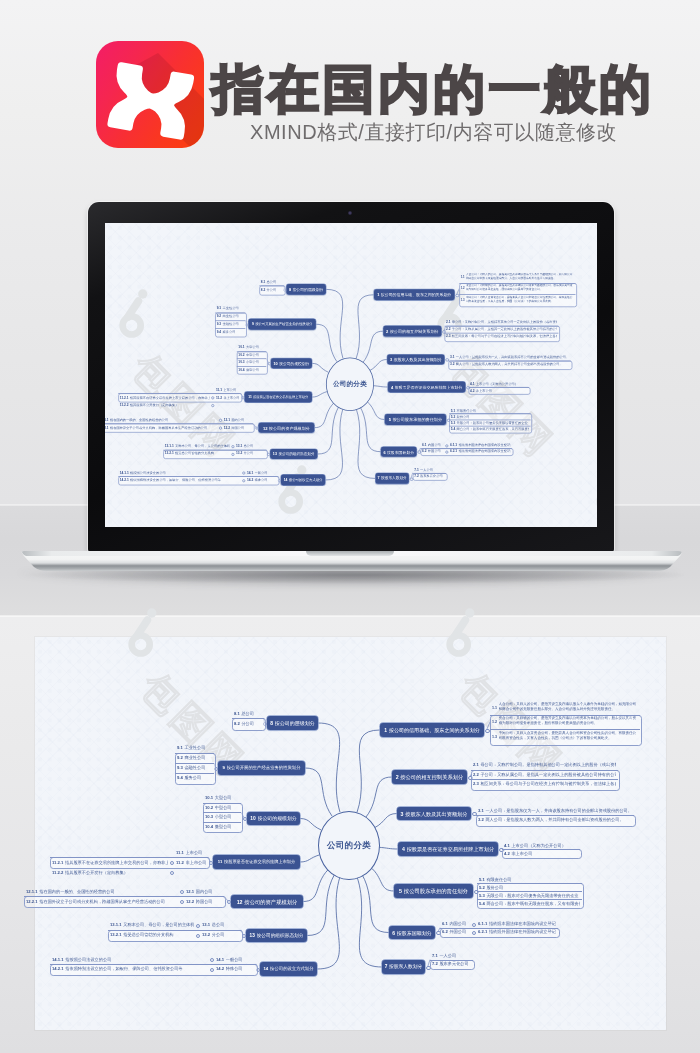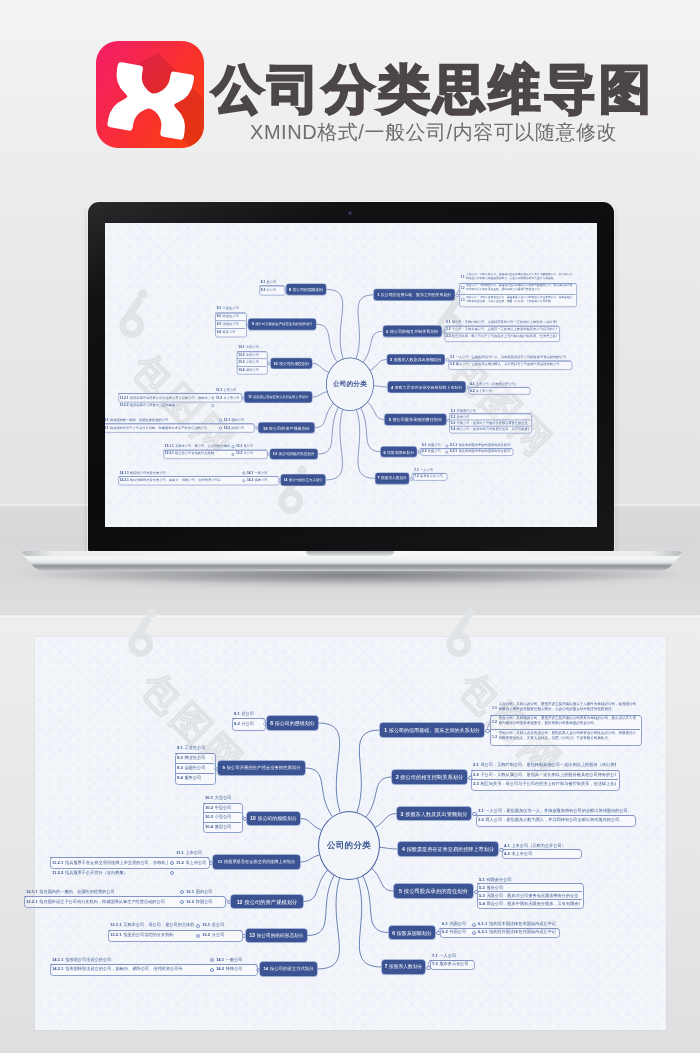--- a/index.html
+++ b/index.html
@@ -110,22 +110,22 @@
           </clipPath>
         </defs>
       <g clip-path="url(#lgclip)">
         <path opacity=".135" fill="#4f0015" d="M22 34 L120 132 L120 70 L62 12 Z"></path>
         <g transform="translate(54 54) rotate(10) scale(0.88) translate(-54 -54)">
           <path fill="#ffffff" d="M16 23 Q12 23 12 27 L12 32 Q12 48 25 56.5 Q29 59.2 29 60.5 Q29 61.8 25 64.5 Q12 73 12 89 L12 94 Q12 98 16 98 L37 98 Q41 98 41 94 L41 89 Q41 78 51 71.5 Q55 69.2 57 69.2 Q59 69.2 63 71.5 Q73 78 73 89 L73 94 Q73 98 77 98 L96 98 Q100 98 100 94 L100 89 Q100 73 87 64.5 Q83 61.8 83 60.5 Q83 59.2 87 56.5 Q100 48 100 32 L100 27 Q100 23 96 23 L77 23 Q73 23 73 27 L73 32 Q73 43 63 49.5 Q59 51.8 57 51.8 Q55 51.8 51 49.5 Q41 43 41 32 L41 27 Q41 23 37 23 Z"></path>
         </g>
       </g>
     </svg>
   </div>
-  <div class="h-title">公司分类思维导图</div>
-  <div class="h-sub">XMIND格式/一般公司/内容可以随意修改</div>
+  <div class="h-title">指在国内的一般的</div>
+  <div class="h-sub">XMIND格式/直接打印/内容可以随意修改</div>
 
   <div class="lt-shadow"></div>
   <div class="lt-lid"></div>
   <div class="lt-cam"></div>
   <div class="lt-screen canvas">
     <div class="canvas-tex"></div>
     <div class="wmu" style="left:13px;top:65px;">
         <svg class="wm6" width="37" height="52" viewBox="0 0 50 70">
           <g fill="none" stroke="#e1e4e6">
             <circle cx="33.5" cy="8" r="6.3" fill="#e1e4e6" stroke="none"></circle>

